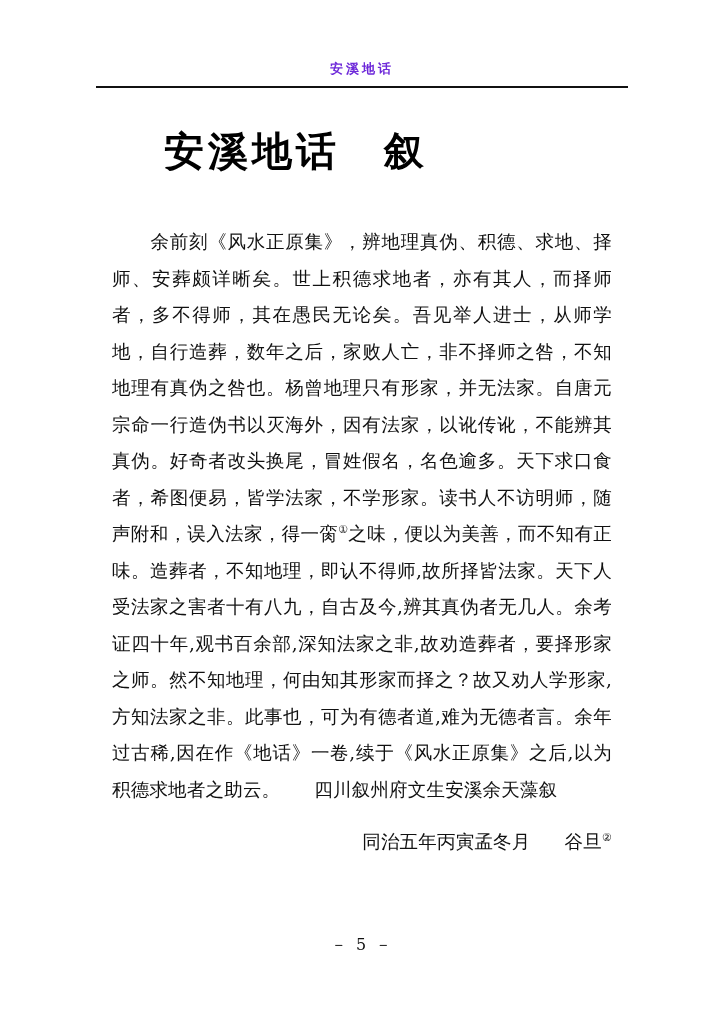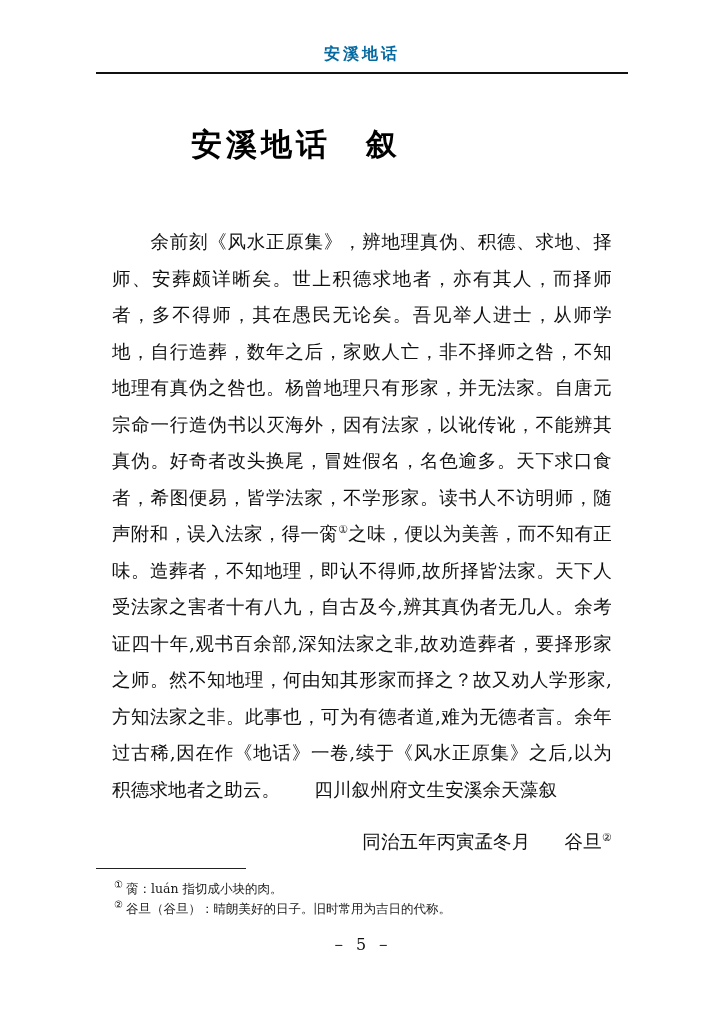--- a/index.html
+++ b/index.html
@@ -25,40 +25,41 @@
   
   .header {
     position: absolute;
     top: 44px;
     left: 96px;
     right: 96px;
     text-align: center;
   }
   .header-title {
     font-family: "DejaVu Serif", "Liberation Serif", serif;
-    font-size: 16px;
+    font-size: 13px;
     font-weight: bold;
     letter-spacing: 3px;
-    color: #0369a1;
+    color: #6d28d9;
     line-height: 1.2;
+    margin-top: 17px;
   }
   .header-rule {
     margin-top: 9px;
     border-bottom: 2px solid #111111;
     width: 100%;
   }
 
   
   .doc-title {
     position: absolute;
     top: 124px;
     left: 0;
     width: 592px;
     text-align: center;
-    font-size: 31px;
+    font-size: 40px;
     font-weight: bold;
     letter-spacing: 4px;
     color: #000000;
   }
 
   
   .body-text {
     position: absolute;
     top: 208px;
     left: 96px;
@@ -141,21 +142,16 @@
     <div class="header-rule"></div>
   </div>
 
   <div class="doc-title">安溪地话　叙</div>
 
   <div class="body-text">
     <p><span class="indent2"></span><span>余前刻《风水正原集》，辨地理真伪、积德、求地、择师、安葬颇详晰矣。世上积德求地者，亦有其人，而择师者，多不得师，其在愚民无论矣。吾见举人进士，从师学地，自行造葬，数年之后，家败人亡，非不择师之咎，不知地理有真伪之咎也。杨曾地理只有形家，并无法家。自唐元宗命一行造伪书以灭海外，因有法家，以讹传讹，不能辨其真伪。好奇者改头换尾，冒姓假名，名色逾多。天下求口食者，希图便易，皆学法家，不学形家。读书人不访明师，随声附和，误入法家，得一脔</span><sup class="fn">①</sup><span>之味，便以为美善，而不知有正味。造葬者，不知地理，即认不得师,故所择皆法家。天下人受法家之害者十有八九，自古及今,辨其真伪者无几人。余考证四十年,观书百余部,深知法家之非,故劝造葬者，要择形家之师。然不知地理，何由知其形家而择之？故又劝人学形家,方知法家之非。此事也，可为有德者道,难为无德者言。余年过古稀,因在作《地话》一卷,续于《风水正原集》之后,以为积德求地者之助云。</span><span class="gap-wide"></span><span>四川叙州府文生安溪余天藻叙</span></p>
     <p class="sign-line"><span>同治五年丙寅孟冬月</span><span class="gap-wide"></span><span>谷旦</span><sup class="fn">②</sup></p>
   </div>
 
-  <div class="footnotes">
-    <div class="footnote-rule"></div>
-    <div class="footnote"><span class="marker">①</span><span>脔：luán 指切成小块的肉。</span></div>
-    <div class="footnote"><span class="marker">②</span><span>谷旦（谷旦）：晴朗美好的日子。旧时常用为吉日的代称。</span></div>
-  </div>
 
   <div class="page-number">－ 5 －</div>
 
 </div>
 
 </body></html>

